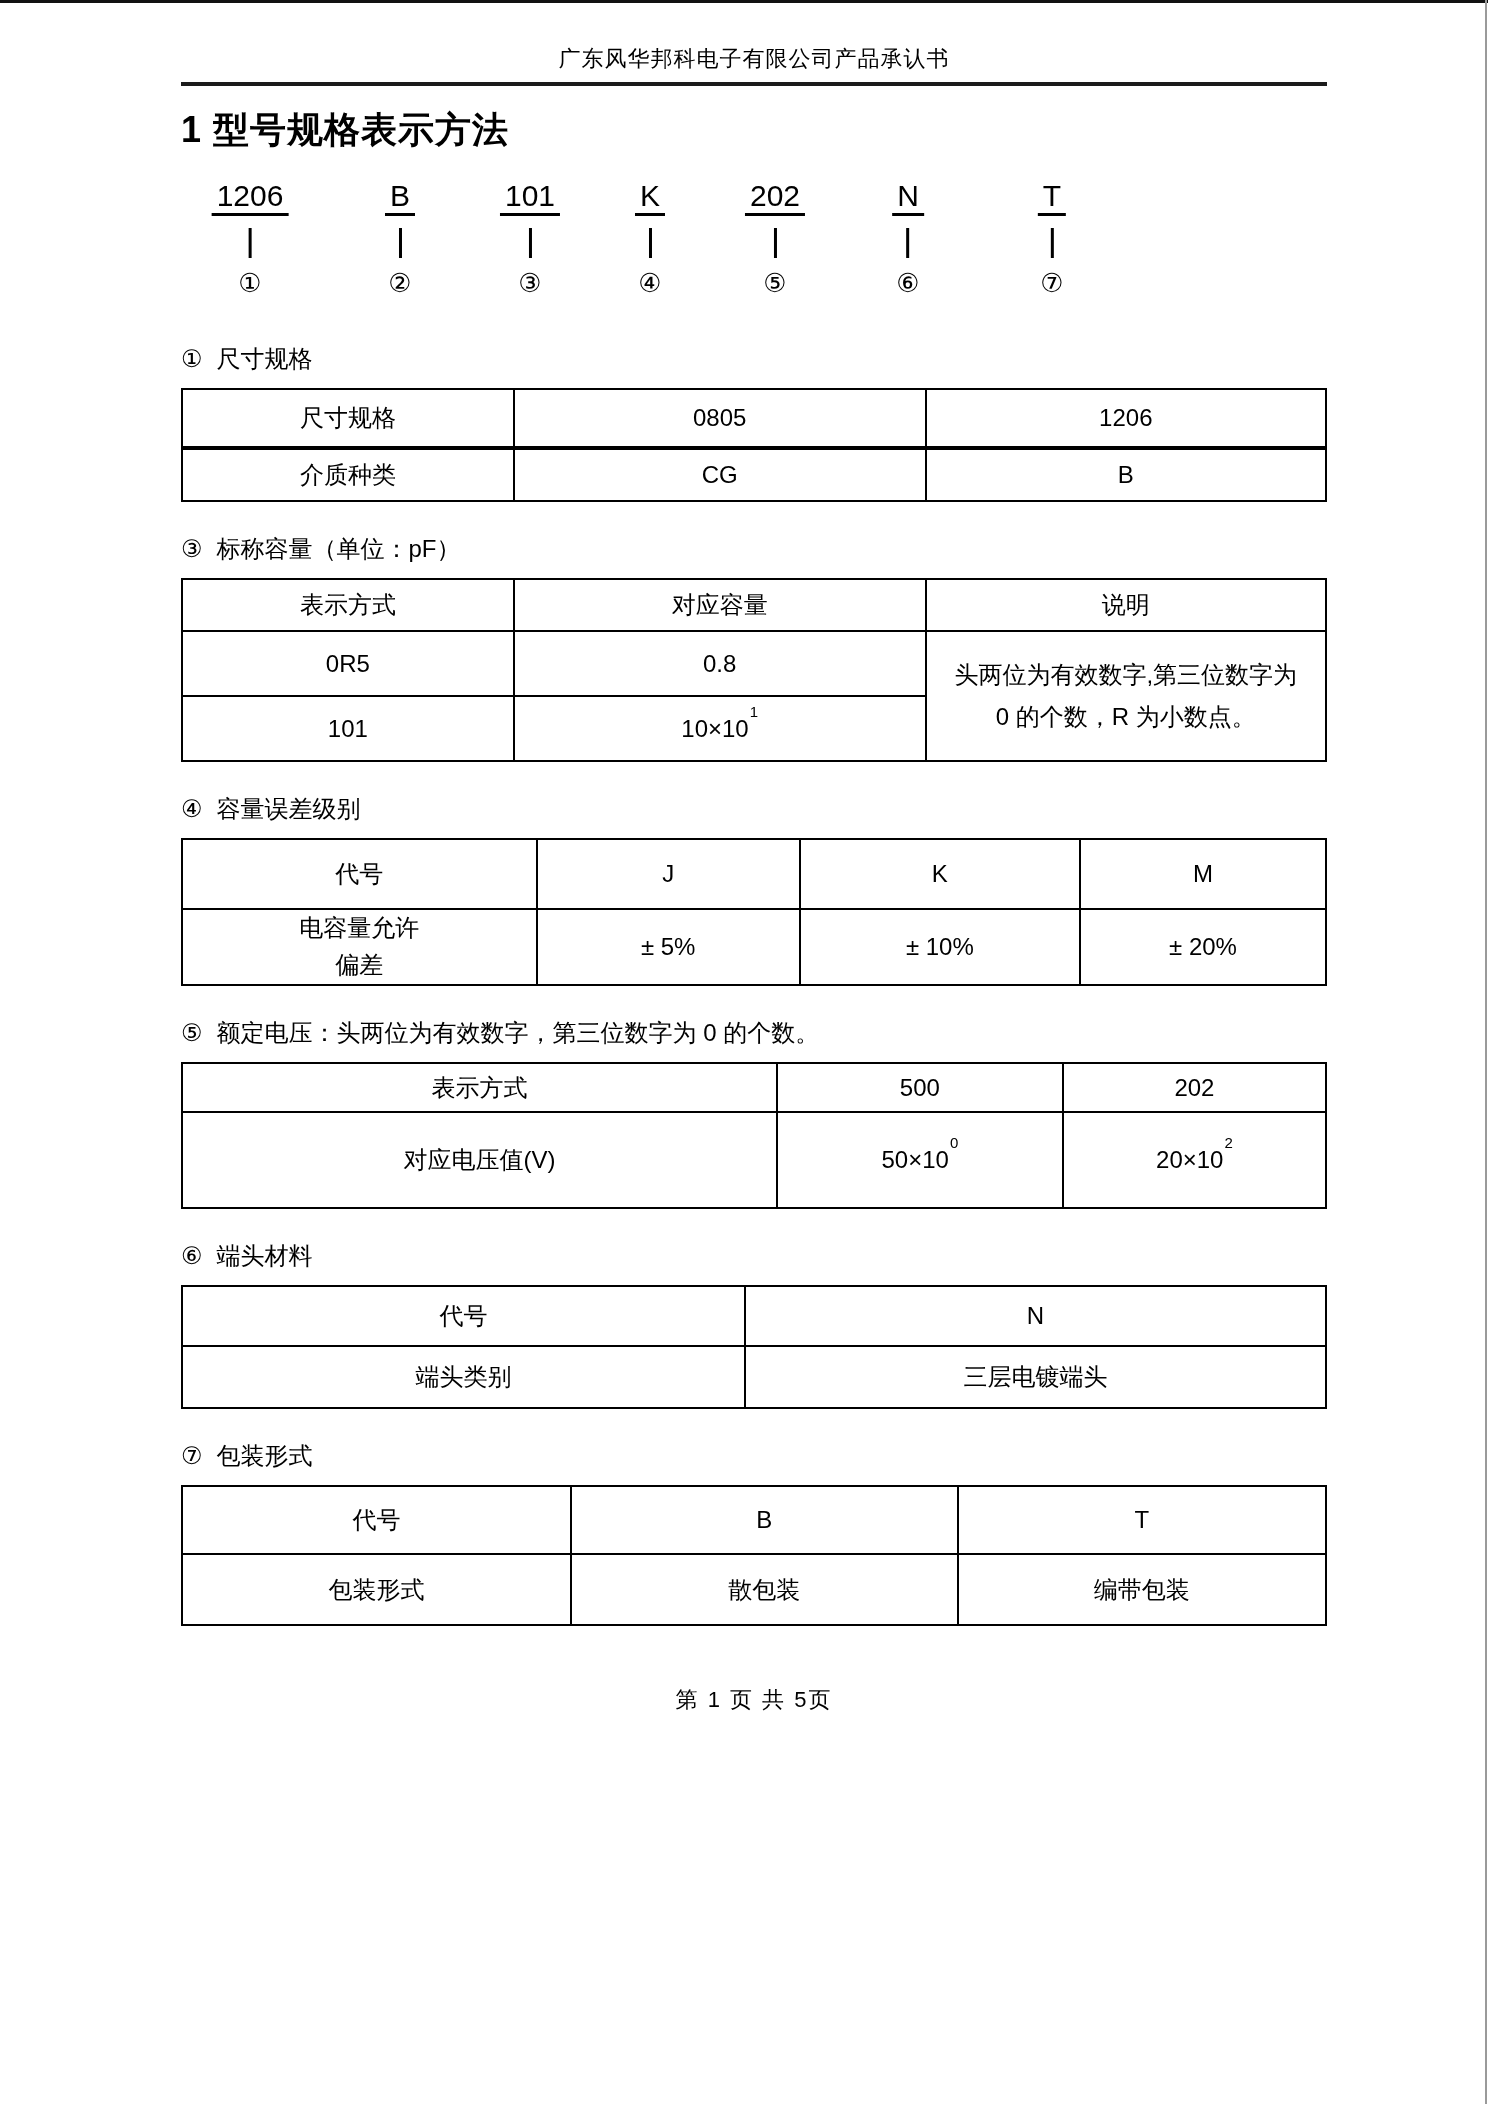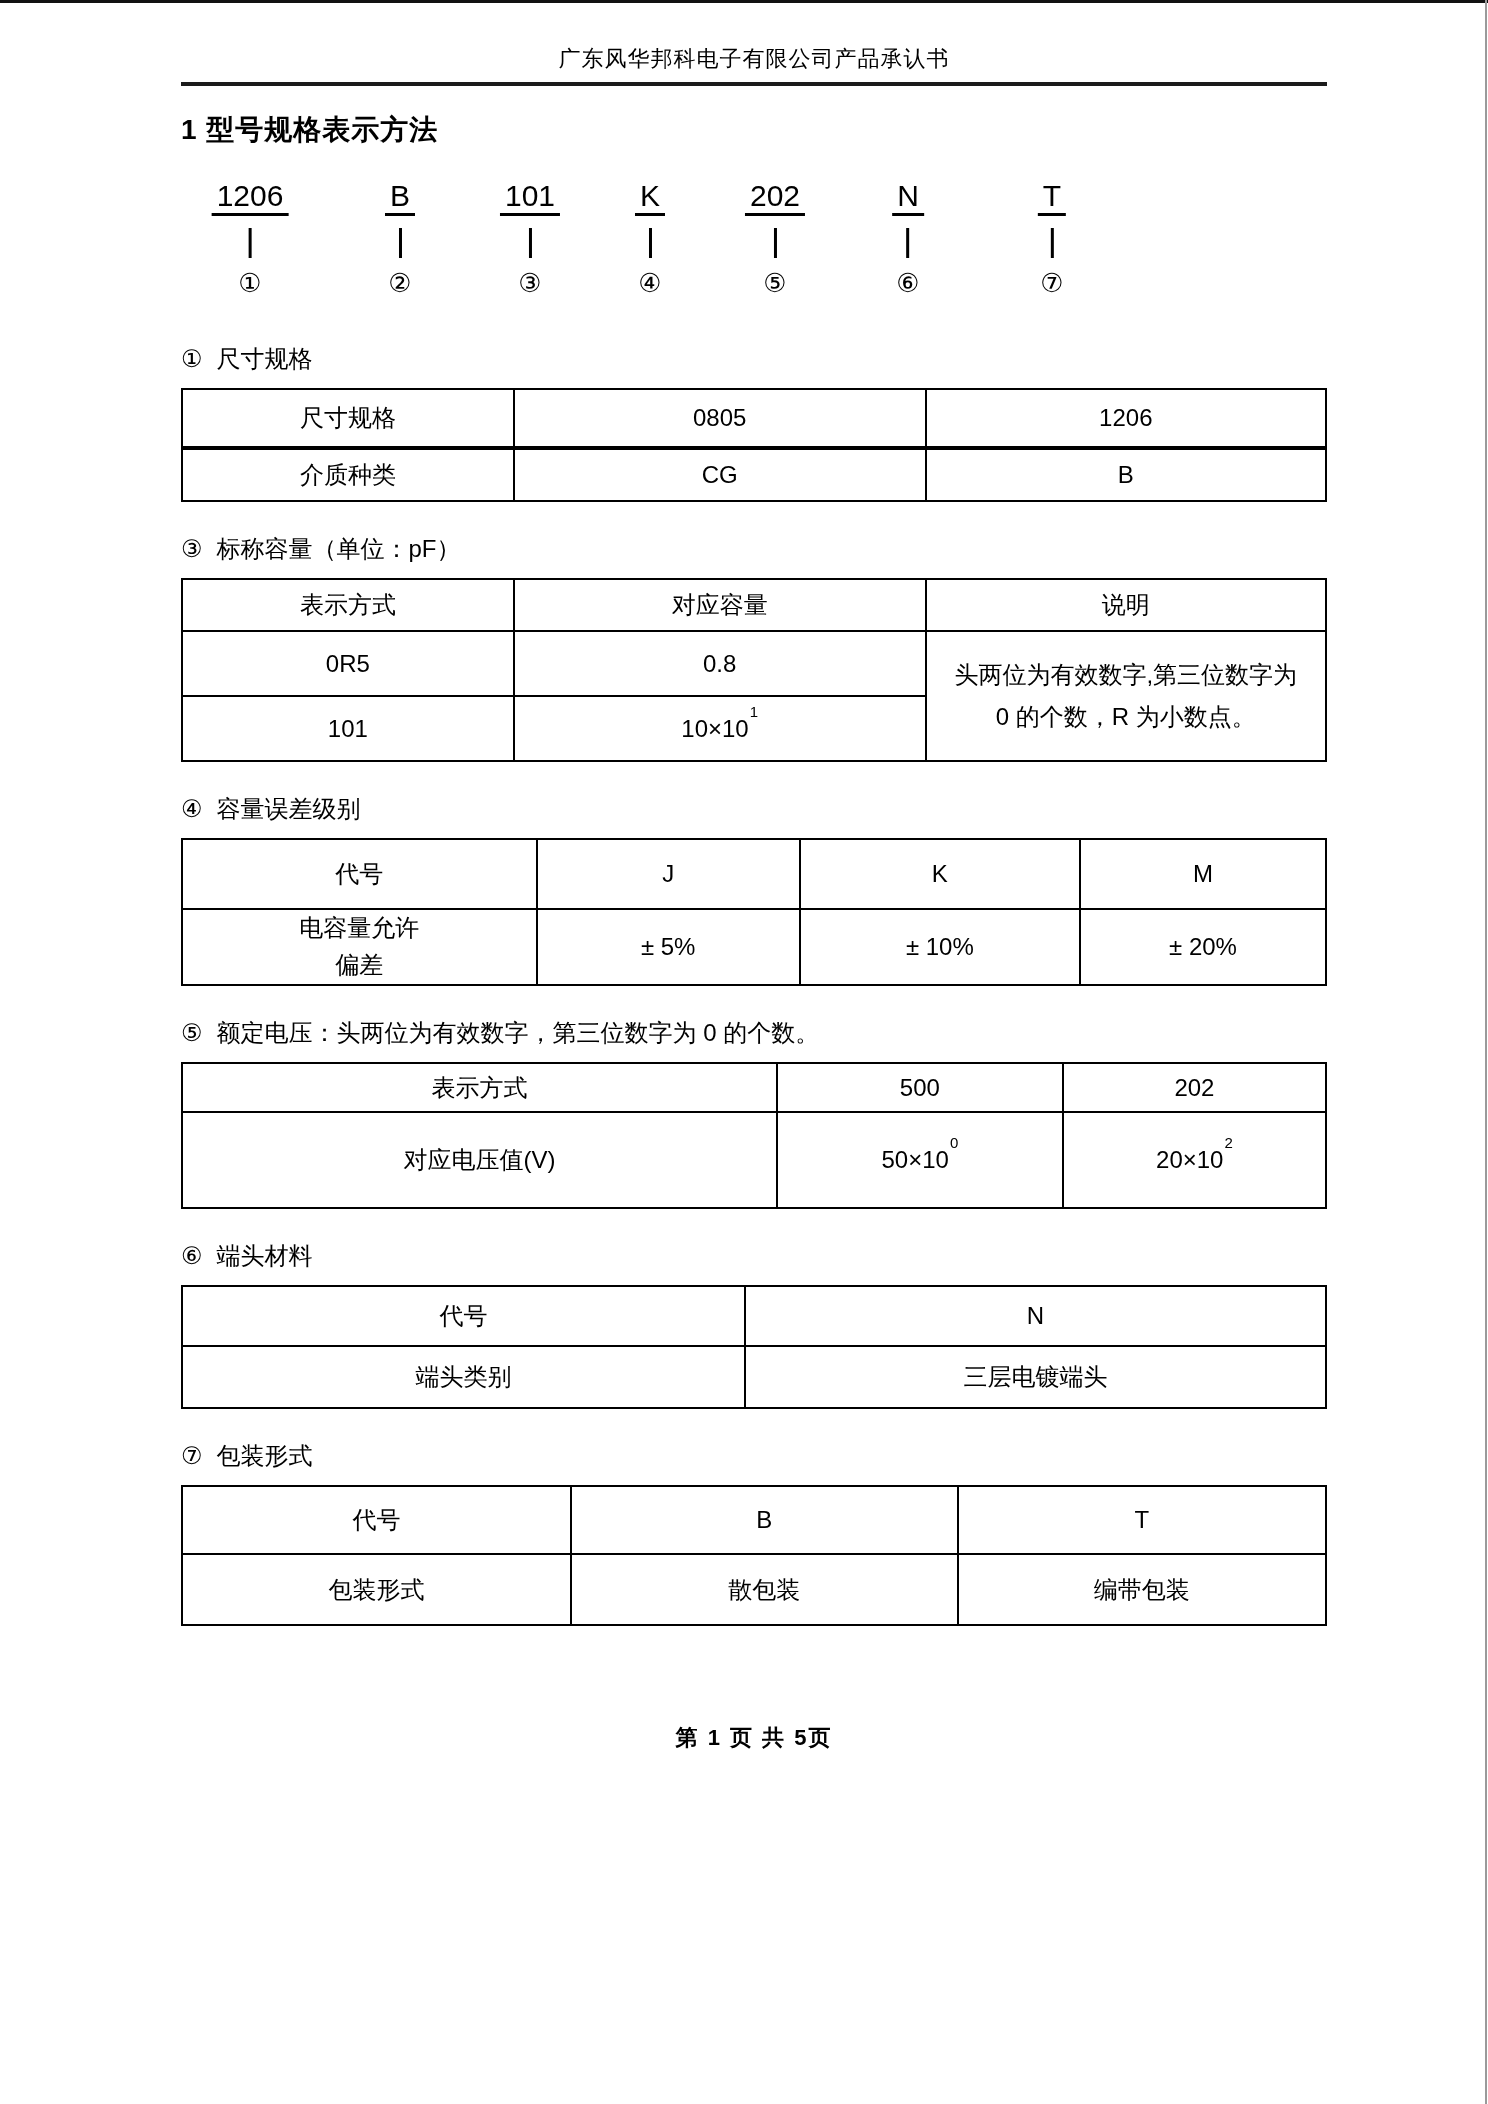--- a/index.html
+++ b/index.html
@@ -10,41 +10,41 @@
     font-family:"Liberation Sans","DejaVu Sans",sans-serif;
     color:#000;
     overflow:hidden;
   }
   .top-border{position:absolute;top:0;left:0;width:100%;height:3px;background:#111;}
   .right-border{position:absolute;top:0;right:1px;width:2px;height:100%;background:#9a9a9a;}
   .content{position:relative;width:1146px;margin-left:181px;}
   
   .doc-header{padding-top:44px;text-align:center;font-size:22px;line-height:30px;letter-spacing:1px;}
   .header-rule{margin-top:8px;height:4px;background:#1b1b1b;}
-  .doc-title{margin:24px 0 0 0;font-size:28px;line-height:40px;font-weight:bold;letter-spacing:1px;}
+  .doc-title{margin:24px 0 0 0;font-size:36px;line-height:40px;font-weight:bold;letter-spacing:1px;}
   
   .code-line{position:relative;margin-top:30px;height:116px;}
   .code-part{position:absolute;top:0;transform:translateX(-50%);text-align:center;}
   .code-value{display:inline-block;font-size:30px;line-height:32px;padding:0 5px 1px 5px;border-bottom:3px solid #000;}
   .code-bar{width:3px;height:30px;background:#000;margin:12px auto 0 auto;}
   .code-marker{margin-top:12px;font-size:26px;line-height:27px;}
   
   .sec-label{margin-top:34px;margin-bottom:16px;font-size:24px;line-height:26px;}
   .sec-label .sec-marker{margin-right:14px;}
   .first-label{margin-top:50px;}
   table.doc{width:100%;border-collapse:collapse;table-layout:fixed;}
   table.doc td{border:2px solid #000;text-align:center;vertical-align:middle;
     font-size:24px;line-height:30px;padding:0 6px;overflow:hidden;}
   td.two-line div{line-height:45px;}
   td.two-line-sm div{line-height:37px;font-family:Liberation Serif, serif;}
   td.note-cell{text-align:left;padding-left:14px;padding-right:8px;border-radius:8px;}
   td.note-cell div{line-height:42px;}
   sup.e{font-size:15px;position:relative;top:-11px;line-height:0;margin-left:1px;}
   
-  .page-footer{margin-top:98px;text-align:center;font-size:22px;line-height:28px;letter-spacing:2px;font-weight:bold;}
+  .page-footer{margin-top:60px;text-align:center;font-size:22px;line-height:28px;letter-spacing:2px;}
 </style>
 </head>
 <body>
 
 <div class="page">
   <div class="top-border"></div>
   <div class="right-border"></div>
 
   <div class="content">
 

